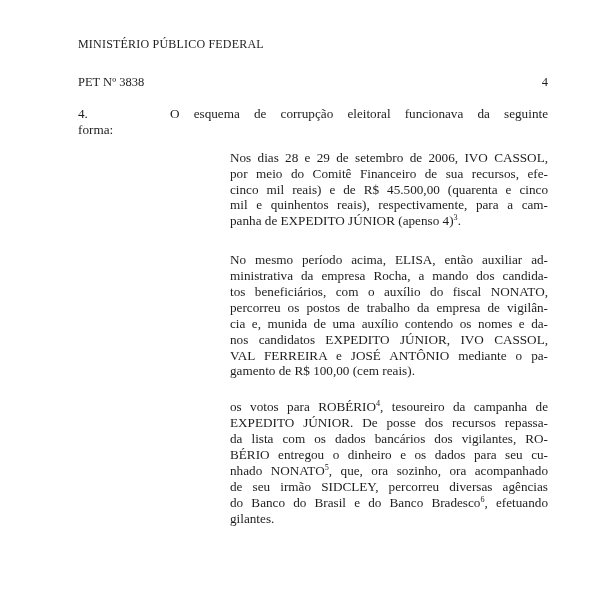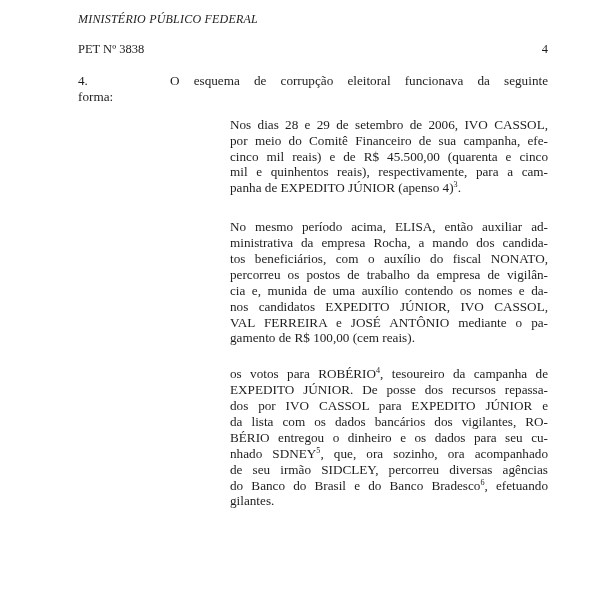--- a/index.html
+++ b/index.html
@@ -12,32 +12,31 @@
     width: 600px;
     height: 614px;
     box-sizing: border-box;
     padding: 0 52px 0 78px;
     background: #ffffff;
     color: #1d1d1d;
     font-family: "Liberation Serif", "DejaVu Serif", serif;
     overflow: hidden;
   }
   .org-header {
-    padding-top: 12px;
+    padding-top: 37px;
     font-size: 12px;
     line-height: 14px;
     letter-spacing: 0.2px;
     white-space: nowrap;
-    font-style: italic;
   }
   .pet-row {
     display: flex;
     justify-content: space-between;
     align-items: baseline;
-    margin-top: 16px;
+    margin-top: 24px;
     font-size: 12.5px;
     line-height: 15px;
   }
   .body-text {
     font-size: 13.2px;
     line-height: 15.9px;
   }
   .para4 {
     position: relative;
     margin-top: 16px;
@@ -87,42 +86,41 @@
   <div class="para4 body-text">
     <span class="num">4.</span>
     <div>
         <div class="jline"><span>O esquema de corrupção eleitoral funcionava da seguinte</span></div>
         <div class="jline last"><span>forma:</span></div>
       </div>
   </div>
 
   <div class="quote quote-1 body-text">
       <div class="jline"><span>Nos dias 28 e 29 de setembro de 2006, IVO CASSOL,</span></div>
-      <div class="jline"><span>por meio do Comitê Financeiro de sua campanha, efe-</span></div>
+      <div class="jline"><span>por meio do Comitê Financeiro de sua recursos, efe-</span></div>
       <div class="jline"><span>cinco mil reais) e de R$ 45.500,00 (quarenta e cinco</span></div>
       <div class="jline"><span>mil e quinhentos reais), respectivamente, para a cam-</span></div>
       <div class="jline last"><span>panha de EXPEDITO JÚNIOR (apenso 4)</span><span class="sup">3</span><span>.</span></div>
     </div>
 
   <div class="quote quote-2 body-text">
       <div class="jline"><span>No mesmo período acima, </span><span class="u">ELISA</span><span>, então auxiliar ad-</span></div>
       <div class="jline"><span>ministrativa da empresa Rocha, a mando dos candida-</span></div>
       <div class="jline"><span>tos beneficiários, com o auxílio do fiscal NONATO,</span></div>
       <div class="jline"><span>percorreu os postos de trabalho da empresa de vigilân-</span></div>
       <div class="jline"><span>cia e, munida de uma auxílio contendo os nomes e da-</span></div>
       <div class="jline"><span>nos candidatos EXPEDITO JÚNIOR, IVO CASSOL,</span></div>
       <div class="jline"><span>VAL FERREIRA e JOSÉ ANTÔNIO mediante o pa-</span></div>
       <div class="jline last"><span>gamento de R$ 100,00 (cem reais).</span></div>
     </div>
 
   <div class="quote quote-3 body-text">
       <div class="jline"><span>os votos para ROBÉRIO</span><span class="sup">4</span><span>, tesoureiro da campanha de</span></div>
       <div class="jline"><span>EXPEDITO JÚNIOR. De posse dos recursos repassa-</span></div>
-      <div class="jline"><span>dos por IVO CASSOL para EXPEDITO JÚNIOR e</span></div>
       <div class="jline"><span>da lista com os dados bancários dos vigilantes, RO-</span></div>
       <div class="jline"><span>BÉRIO entregou o dinheiro e os dados para seu cu-</span></div>
-      <div class="jline"><span>nhado SDNEY</span><span class="sup">5</span><span>, que, ora sozinho, ora acompanhado</span></div>
+      <div class="jline"><span>nhado NONATO</span><span class="sup">5</span><span>, que, ora sozinho, ora acompanhado</span></div>
       <div class="jline"><span>de seu irmão SIDCLEY, percorreu diversas agências</span></div>
       <div class="jline"><span>do Banco do Brasil e do Banco Bradesco</span><span class="sup">6</span><span>, efetuando</span></div>
       <div class="jline last"><span>gilantes.</span></div>
     </div>
 
 </div>
 
 </body></html>

